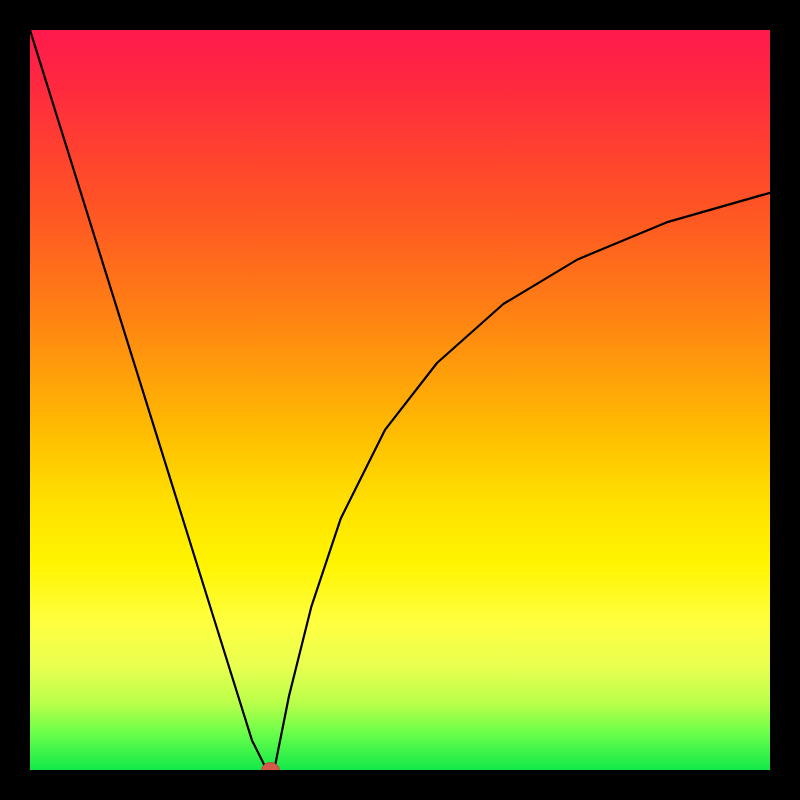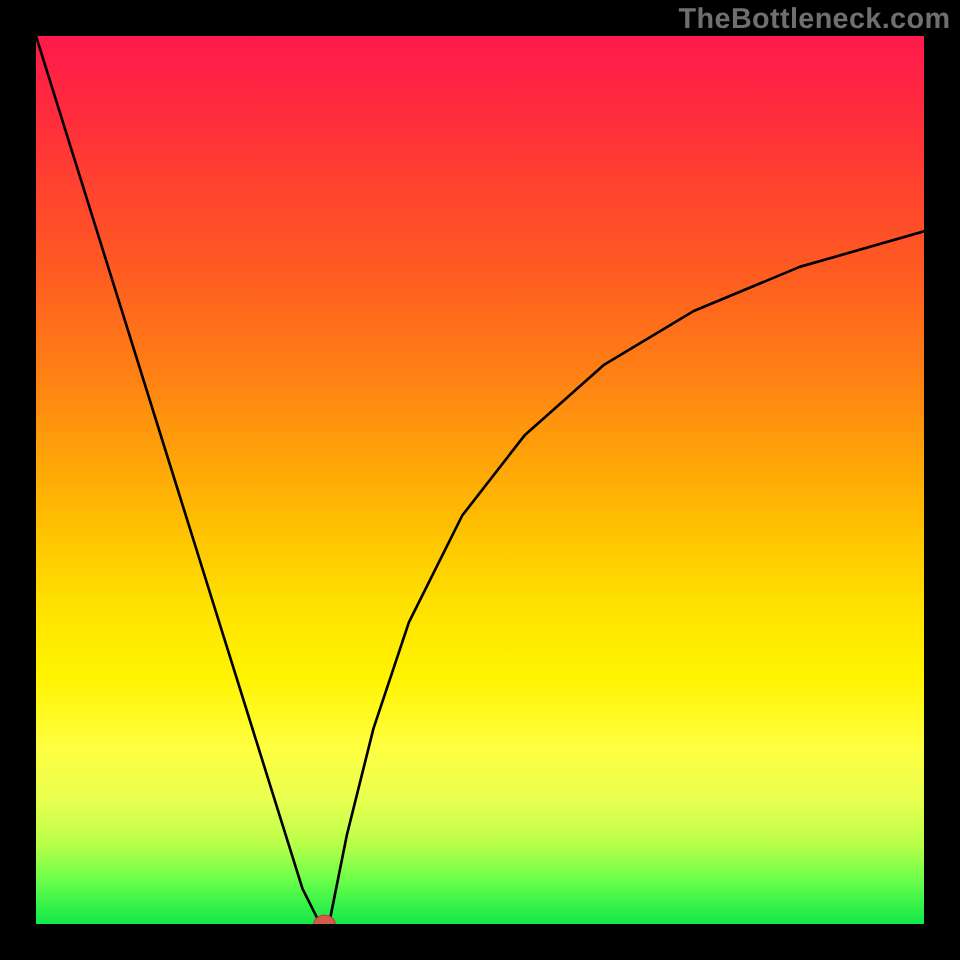--- a/index.html
+++ b/index.html
@@ -69,21 +69,20 @@
   .marker {
     fill: #d55a4a;
     stroke: #b34a3a;
     stroke-width: 1;
   }
 </style>
 </head>
 <body>
 
 <div class="frame">
-  <div class="watermark">TheBottleneck.com</div>
 
   <div class="plot">
     <svg viewBox="0 0 100 100" preserveAspectRatio="none">
       <path id="curve-left" class="curve" vector-effect="non-scaling-stroke" d="M0.00 0.00 L5.00 16.00 L10.00 32.00 L15.00 48.00 L20.00 64.00 L25.00 80.00 L30.00 96.00 L32.00 100.00"></path>
       <path id="curve-right" class="curve" vector-effect="non-scaling-stroke" d="M33.00 100.00 L35.00 90.00 L38.00 78.00 L42.00 66.00 L48.00 54.00 L55.00 45.00 L64.00 37.00 L74.00 31.00 L86.00 26.00 L100.00 22.00"></path>
       <ellipse id="min-marker" class="marker" rx="1.2" ry="1.0" vector-effect="non-scaling-stroke" cx="32.5" cy="100"></ellipse>
     </svg>
   </div>
 </div>
 

